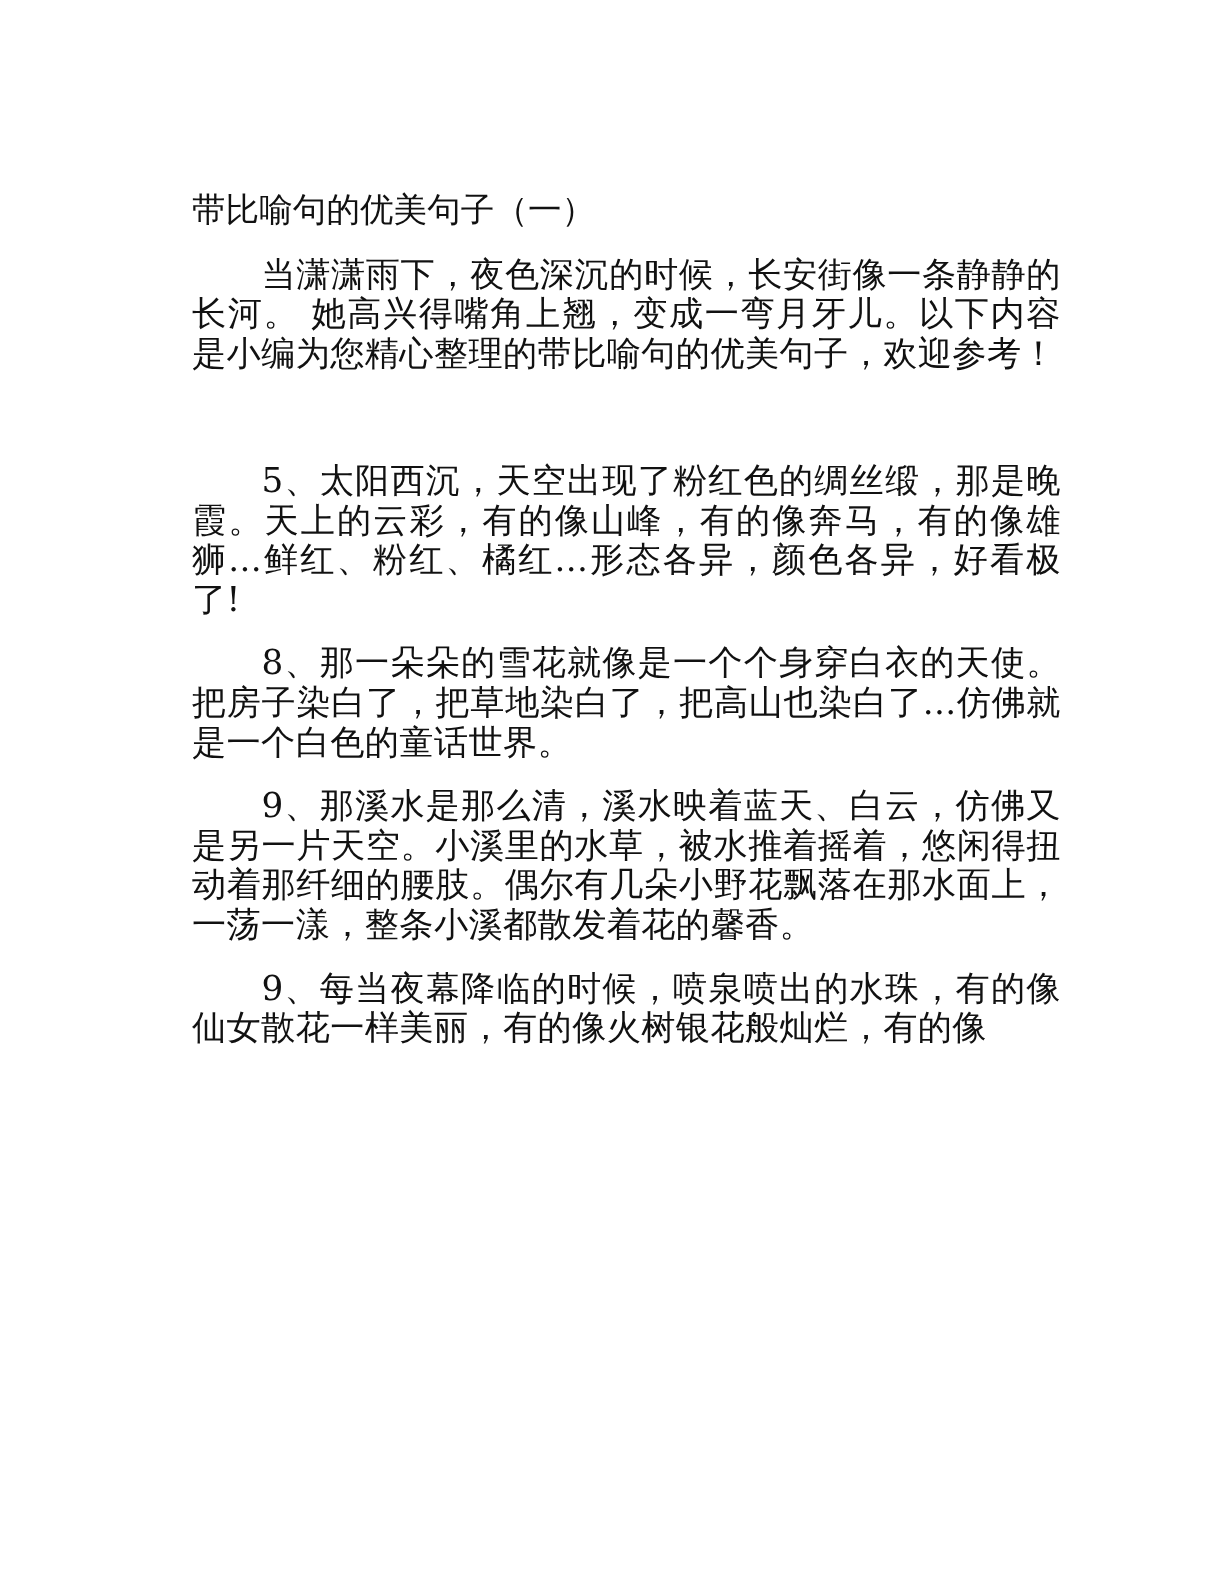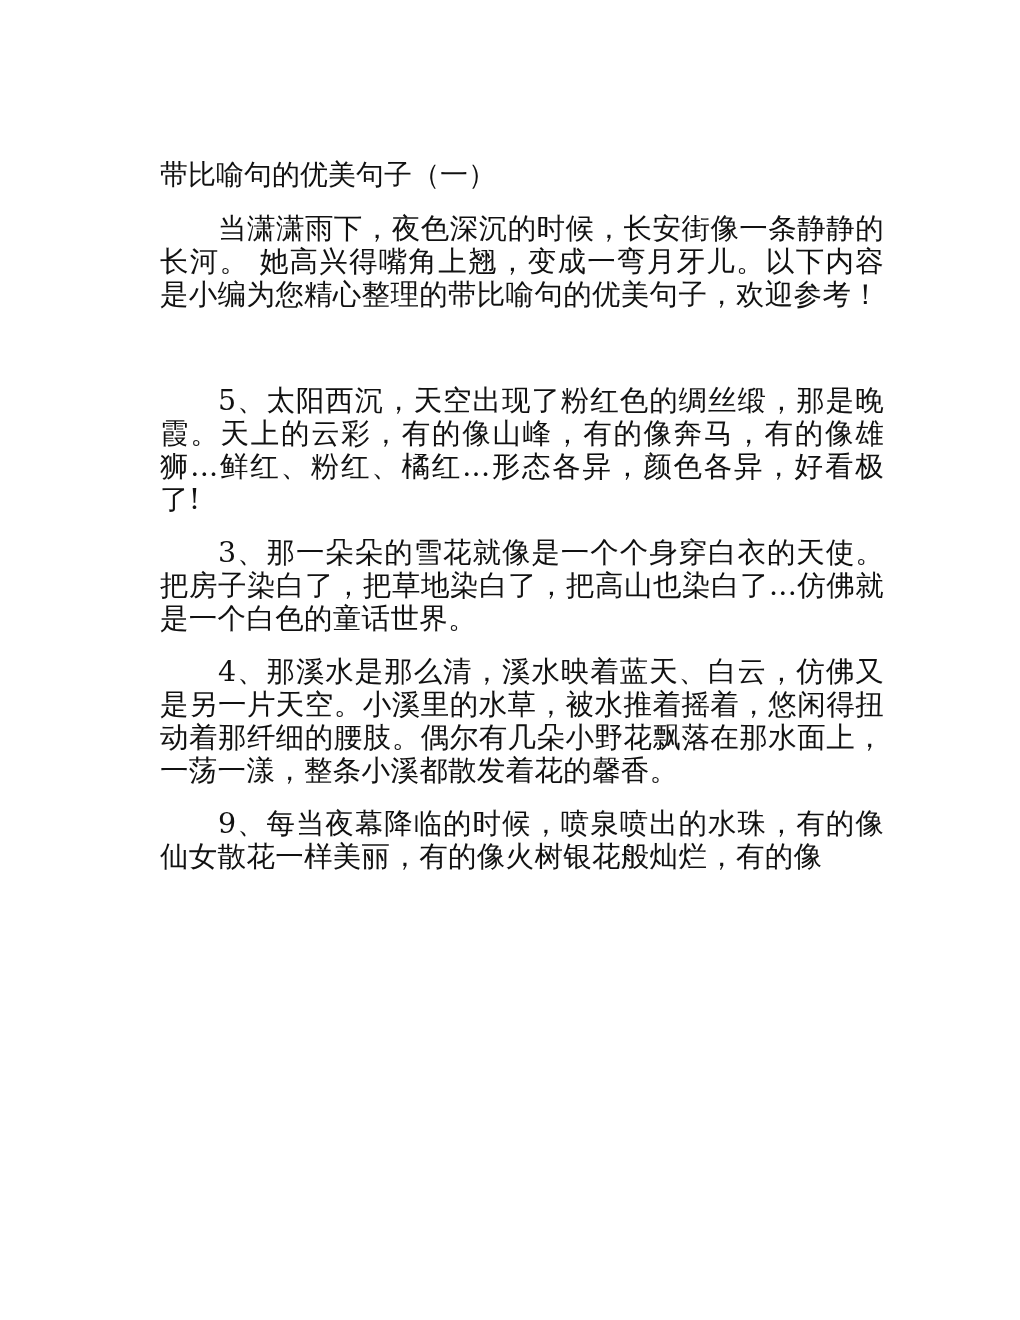--- a/index.html
+++ b/index.html
@@ -41,16 +41,16 @@
     .para.intro { margin-bottom: 73px; }
     .para.item { margin-bottom: 20px; }
   </style>
 </head>
 <body>
 
 <div class="page">
   <h1 class="title">带比喻句的优美句子（一）</h1>
   <p class="para intro">当潇潇雨下，夜色深沉的时候，长安街像一条静静的长河。 她高兴得嘴角上翘，变成一弯月牙儿。以下内容是小编为您精心整理的带比喻句的优美句子，欢迎参考！</p>
   <p class="para item">5、太阳西沉，天空出现了粉红色的绸丝缎，那是晚霞。天上的云彩，有的像山峰，有的像奔马，有的像雄狮...鲜红、粉红、橘红...形态各异，颜色各异，好看极了!</p>
-  <p class="para item">3、那一朵朵的雪花就像是一个个身穿白衣的天使。把房子染白了，把草地染白了，把高山也染白了...仿佛就是一个白色的童话世界。</p>
-  <p class="para item">4、那溪水是那么清，溪水映着蓝天、白云，仿佛又是另一片天空。小溪里的水草，被水推着摇着，悠闲得扭动着那纤细的腰肢。偶尔有几朵小野花飘落在那水面上，一荡一漾，整条小溪都散发着花的馨香。</p>
+  <p class="para item">8、那一朵朵的雪花就像是一个个身穿白衣的天使。把房子染白了，把草地染白了，把高山也染白了...仿佛就是一个白色的童话世界。</p>
+  <p class="para item">9、那溪水是那么清，溪水映着蓝天、白云，仿佛又是另一片天空。小溪里的水草，被水推着摇着，悠闲得扭动着那纤细的腰肢。偶尔有几朵小野花飘落在那水面上，一荡一漾，整条小溪都散发着花的馨香。</p>
   <p class="para item">9、每当夜幕降临的时候，喷泉喷出的水珠，有的像仙女散花一样美丽，有的像火树银花般灿烂，有的像</p>
 </div>
 
 </body></html>

